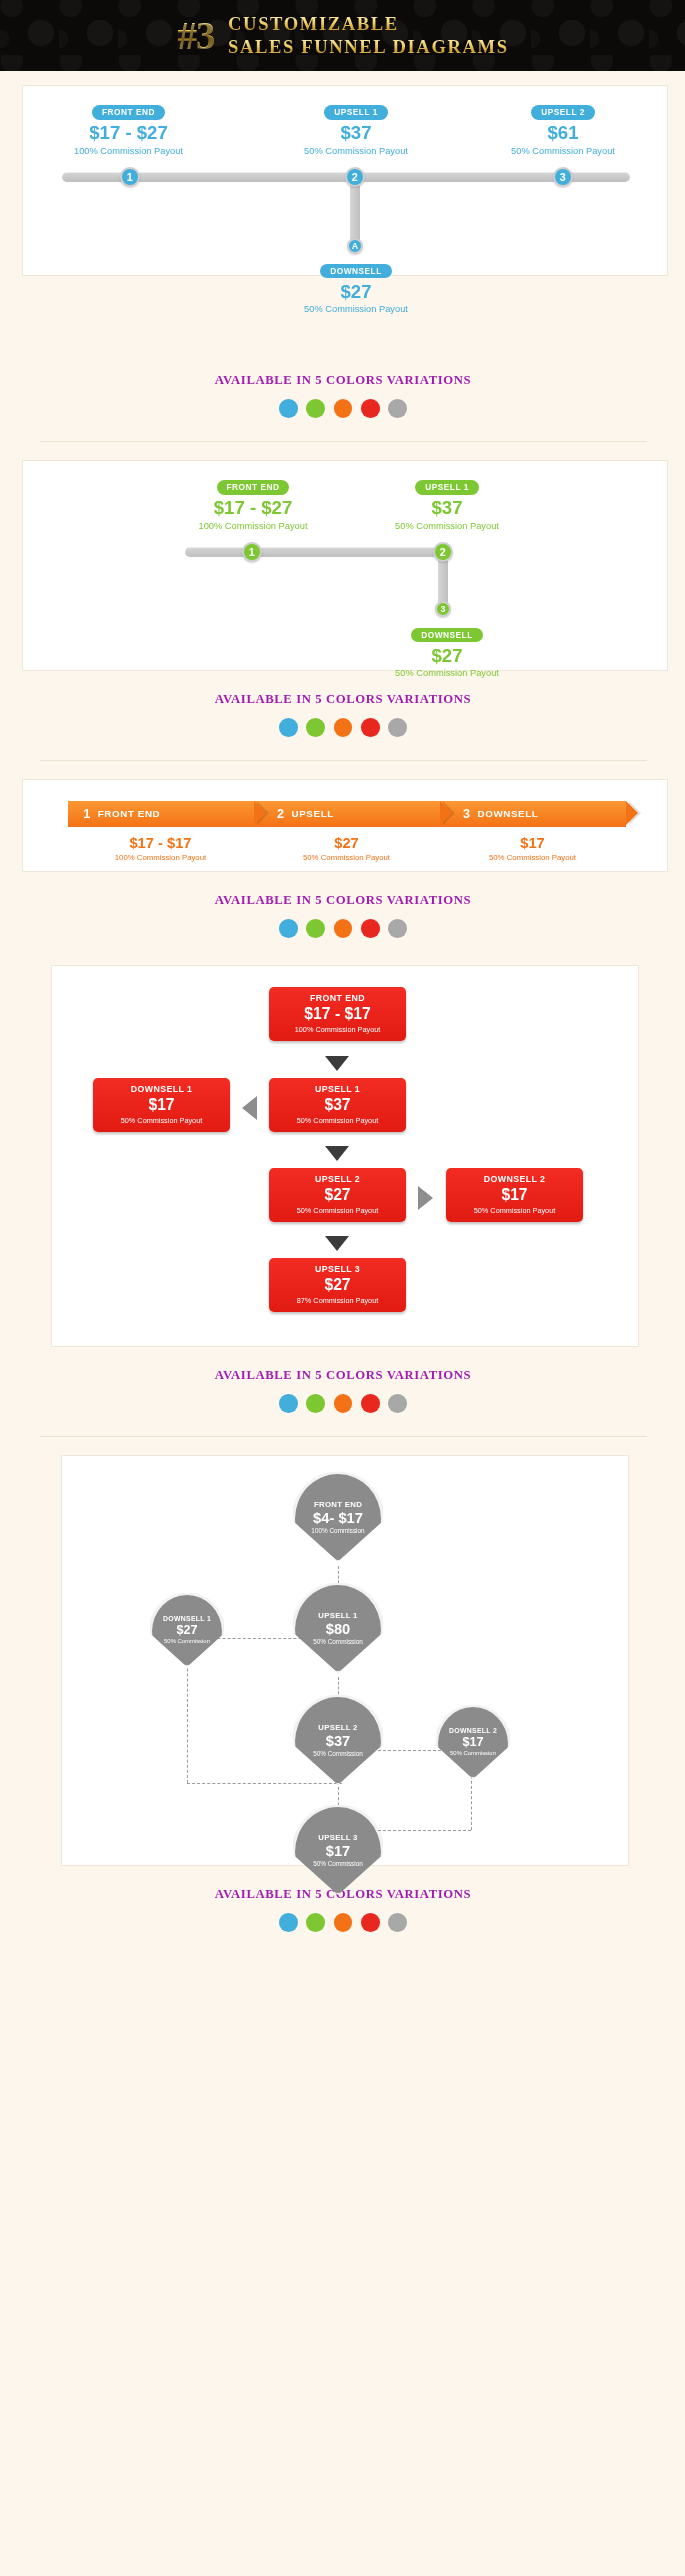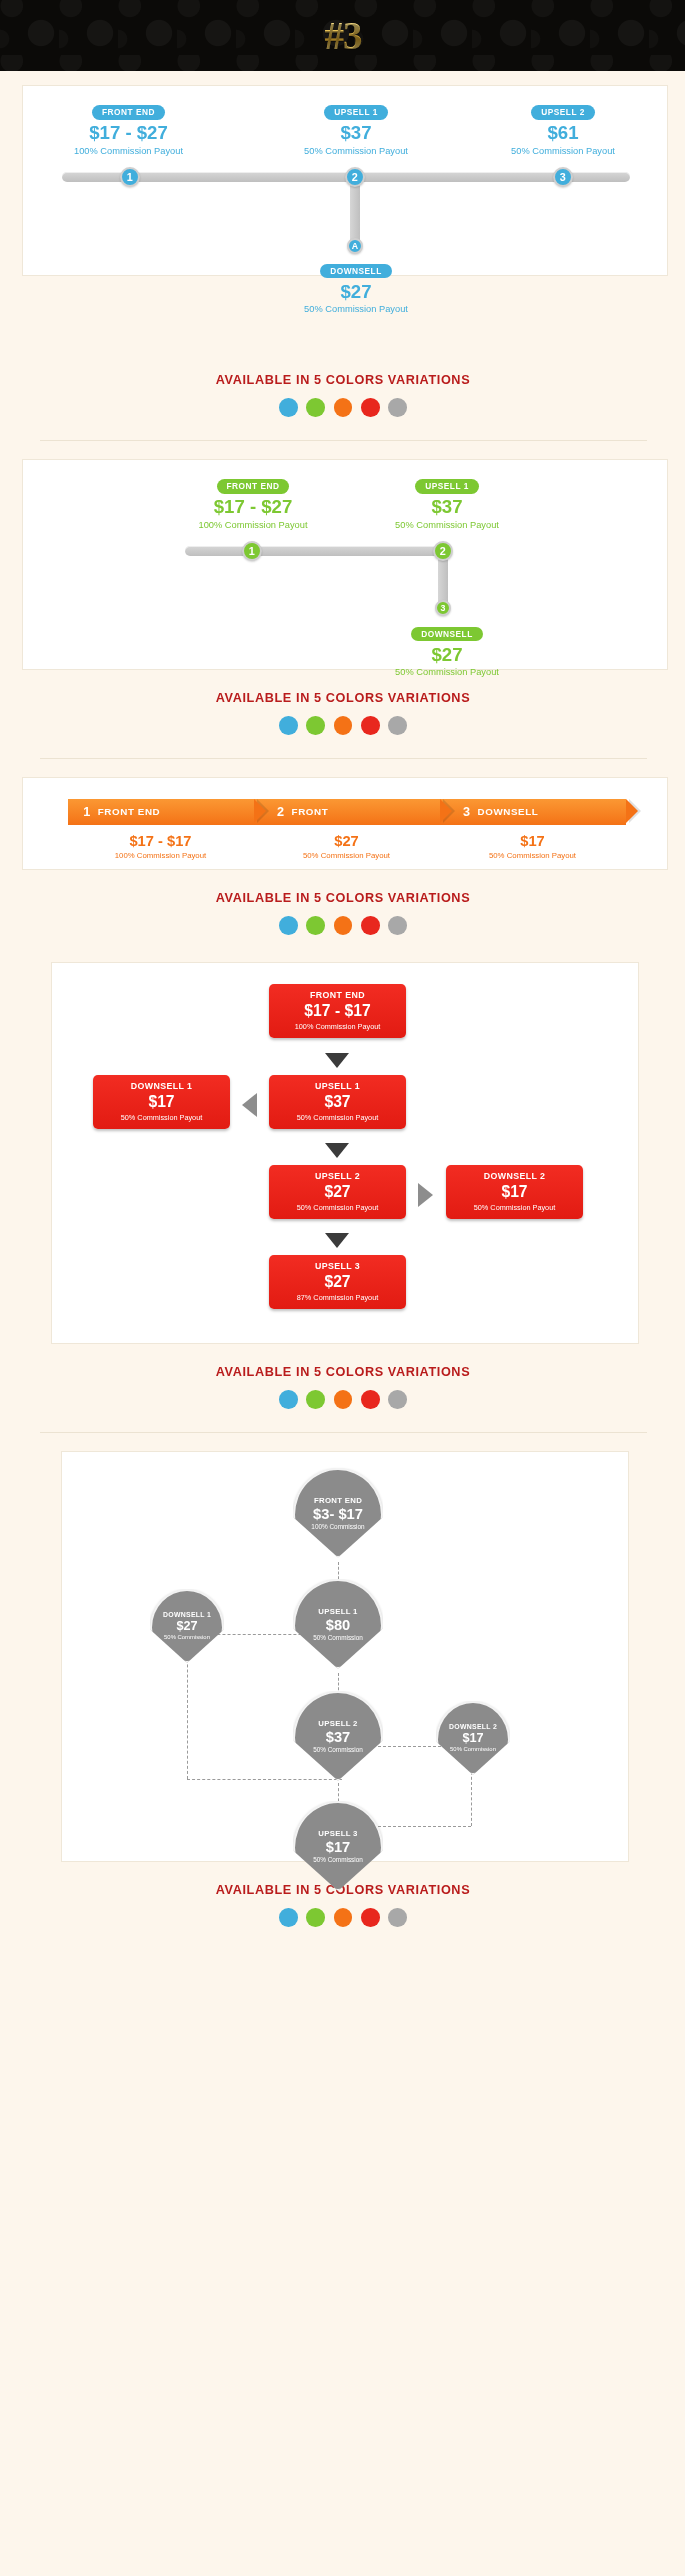--- a/index.html
+++ b/index.html
@@ -61,25 +61,25 @@
     border: 1px solid #efe7d8;
     margin: 0 auto;
     position: relative;
   }
   .avail {
     text-align: center;
     padding-top: 21.5px;
     padding-bottom: 9.8px;
   }
   .avail-title {
-    font-family: Liberation Sans, sans-serif;
+    font-family: Liberation Serif, serif;
     font-weight: bold;
     font-size: 12.7px;
     letter-spacing: 0.6px;
-    color: #b91c1c;
+    color: #a21caf;
   }
   .swatches { display: flex; justify-content: center; gap: 8.8px; margin-top: 10.8px; }
   .swatch { width: 18.6px; height: 18.6px; border-radius: 50%; }
   .divider { width: 607px; height: 1px; background: #ece3d2; margin: 13.7px auto 0; }
 
   
   .d-panel-1 { width: 646px; height: 191px; margin-left: 21.5px; }
   .node-label {
     display: inline-block;
     border-radius: 9.8px;
@@ -214,20 +214,24 @@
   .dash-h { position: absolute; border-top: 1px dashed #9a9a9a; }
   .dash-v { position: absolute; border-left: 1px dashed #9a9a9a; }
 </style>
 </head>
 <body>
 
 <div class="header">
   <div class="header-pattern"></div>
   <div class="header-inner">
     <div class="hdr-num">#3</div>
+    <div class="hdr-lines">
+      <div class="hdr-line">CUSTOMIZABLE</div>
+      <div class="hdr-line">SALES FUNNEL DIAGRAMS</div>
+    </div>
   </div>
 </div>
 
 <div class="section" style="padding-top:13.7px;">
   <div class="panel d-panel-1">
 
     <div class="tl-group" style="left:22.5px;top:15.7px;color:#41AEDC;">
       <span class="node-label" style="background:#41AEDC;">FRONT END</span>
       <div class="node-price">$17 - $27</div>
       <div class="node-comm">100% Commission Payout</div>
@@ -319,21 +323,21 @@
 
 <div class="section" style="padding-top:17.6px;">
   <div class="panel d-panel-3">
     <div class="arrow-row">
       <div class="arr arr-body" style="width:186px;">
         <span class="num">1</span>
         <span>FRONT END</span>
       </div>
       <div class="arr arr-body" style="width:186px;padding-left:23.5px;">
         <span class="num">2</span>
-        <span>FRONT</span>
+        <span>UPSELL</span>
       </div>
       <div class="arr arr-body" style="width:186px;padding-left:23.5px;">
         <span class="num">3</span>
         <span>DOWNSELL</span>
       </div>
     </div>
 
     <div class="arr-texts">
       <div class="arr-cell" style="width:186px;">
         <div class="arr-price">$17 - $17</div>
@@ -429,21 +433,21 @@
     <div class="dash-h" style="left:125px;top:182px;width:155px;"></div>
     <div class="dash-v" style="left:125px;top:182px;height:145px;"></div>
     <div class="dash-h" style="left:125px;top:327px;width:155px;"></div>
     <div class="dash-h" style="left:276px;top:294px;width:133px;"></div>
     <div class="dash-v" style="left:409px;top:294px;height:80px;"></div>
     <div class="dash-h" style="left:276px;top:374px;width:133px;"></div>
 
     <div class="pin" style="left:231px;top:15.7px;">
       <div class="pin-head">
         <div class="pin-t">FRONT END</div>
-        <div class="pin-p">$3- $17</div>
+        <div class="pin-p">$4- $17</div>
         <div class="pin-c">100% Commission</div>
       </div>
     </div>
 
     <div class="pin" style="left:231px;top:127px;">
       <div class="pin-head">
         <div class="pin-t">UPSELL 1</div>
         <div class="pin-p">$80</div>
         <div class="pin-c">50% Commission</div>
       </div>

